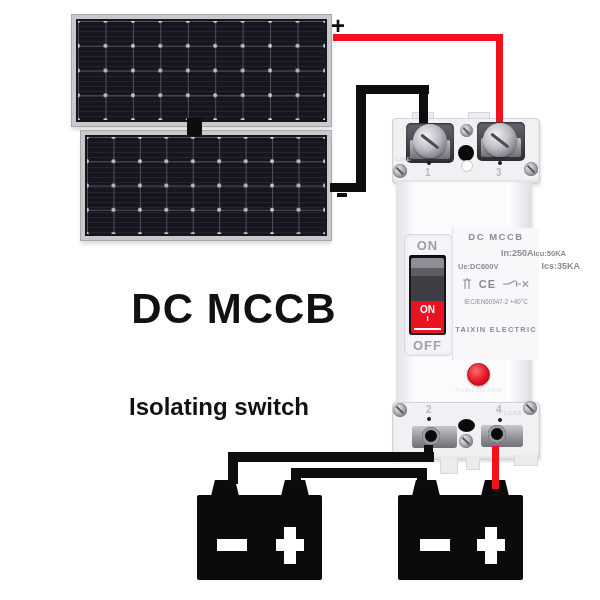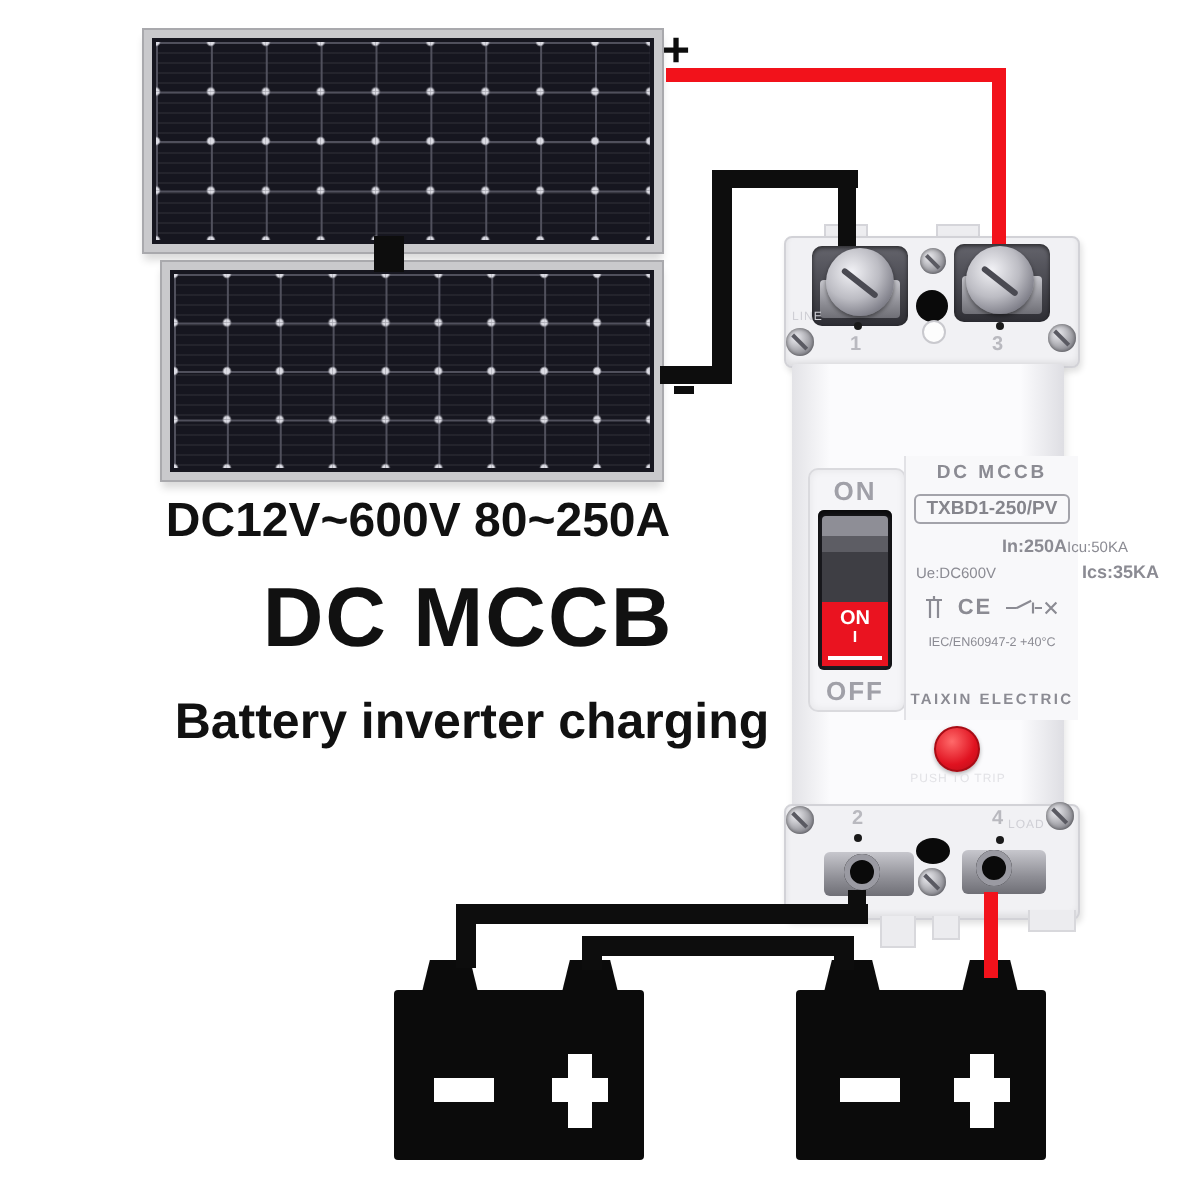--- a/index.html
+++ b/index.html
@@ -71,21 +71,21 @@
   .red-face .i{display:block;font-size:8px;line-height:8px;}
   .red-face .bar{position:absolute;left:3px;right:3px;bottom:3px;height:2px;background:#fff;}
   .label-panel{position:absolute;background:#f8f8fa;border-left:1px solid #e2e2e6;color:#8b8b93;
        text-align:center;}
   .lp-brand{font-size:15px;font-weight:700;font-style:italic;letter-spacing:.5px;color:#96969c;margin-top:7px;}
   .lp-type{font-size:9.5px;letter-spacing:1.5px;margin-top:3px;font-weight:600;}
   .lp-model{display:inline-block;border:1px solid #a3a3aa;border-radius:3px;padding:1px 5px;
        font-size:9.5px;margin-top:5px;color:#85858c;font-weight:600;}
   .lp-row{display:flex;justify-content:space-between;padding:0 5px;margin-top:6px;align-items:baseline;}
   .lp-big{font-size:9px;font-weight:700;margin-left:43px;}
-  .lp-small{font-size:7.5px;font-weight:400;}
+  .lp-small{font-size:7.5px;font-weight:700;}
   .lp-icons{display:flex;justify-content:center;align-items:center;gap:7px;margin-top:7px;}
   .lp-ce{font-size:11px;font-weight:600;letter-spacing:1px;}
   .lp-std{font-size:6.3px;margin-top:8px;}
   .lp-mfr{font-size:7.5px;font-weight:700;letter-spacing:1.2px;margin-top:20px;}
   .trip-btn{position:absolute;width:21px;height:21px;border-radius:50%;
        background:radial-gradient(circle at 38% 32%,#ff6a6a,#e01220 60%,#b50d18);
        border:1px solid #a80c15;box-shadow:0 1px 2px rgba(0,0,0,.3);}
   .foot{position:absolute;background:#ececef;border:1px solid #d8d8dc;border-top:none;}
 
   
@@ -109,23 +109,22 @@
 
   <div class="wire-r wtop" style="left:333px;top:34px;width:170px;height:7px;"></div>
   <div class="wire-r wtop" style="left:496px;top:34px;width:7px;height:80px;"></div>
   <div class="wire-b wtop" style="left:330px;top:183px;width:36px;height:9px;"></div>
   <div class="wire-b wtop" style="left:356px;top:85px;width:10px;height:107px;"></div>
   <div class="wire-b wtop" style="left:356px;top:85px;width:73px;height:9px;"></div>
   <div class="wire-b wtop" style="left:419px;top:85px;width:9px;height:29px;"></div>
   <div class="pv-plus">+</div>
   <div class="pv-minus" title="-"></div>
 
-  <div class="cap" id="cap-spec">DC12V~600V 80~250A</div>
   <div class="cap" id="cap-head">DC MCCB</div>
-  <div class="cap" id="cap-tag1">Battery inverter charging</div>
+  <div class="cap" id="cap-tag2">Isolating switch</div>
 
   <div id="breaker">
 
     <div class="abs" style="left:26px;top:2px;width:20px;height:8px;background:#ededf0;border:1px solid #d5d5da;"></div>
     <div class="abs" style="left:82px;top:2px;width:20px;height:8px;background:#ededf0;border:1px solid #d5d5da;"></div>
     <div class="blk" style="left:6px;top:8px;width:146px;height:64px;"></div>
 
     <div class="abs" style="left:33px;top:0;width:9px;height:24px;background:#0d0d0d;"></div>
     <div class="abs" style="left:110px;top:0;width:7px;height:24px;background:#f2121b;"></div>
     <div class="recess" style="left:20px;top:13px;width:48px;height:40px;">
@@ -156,21 +155,20 @@
       <div class="handle"></div>
       <div class="red-face">
         <span class="on">ON</span>
         <span class="i">I</span>
         <span class="bar"></span>
       </div>
     </div>
 
     <div class="label-panel" style="left:66px;top:118px;width:86px;height:132px;">
       <div class="lp-type">DC MCCB</div>
-      <div><span class="lp-model">TXBD1-250/PV</span></div>
       <div class="lp-row">
         <span class="lp-big">In:250A</span>
         <span class="lp-small">Icu:50KA</span>
       </div>
       <div class="lp-row" style="margin-top:3px;">
         <span class="lp-small">Ue:DC600V</span>
         <span class="lp-big">Ics:35KA</span>
       </div>
       <div class="lp-icons">
         <svg width="10" height="12" viewBox="0 0 10 12">

